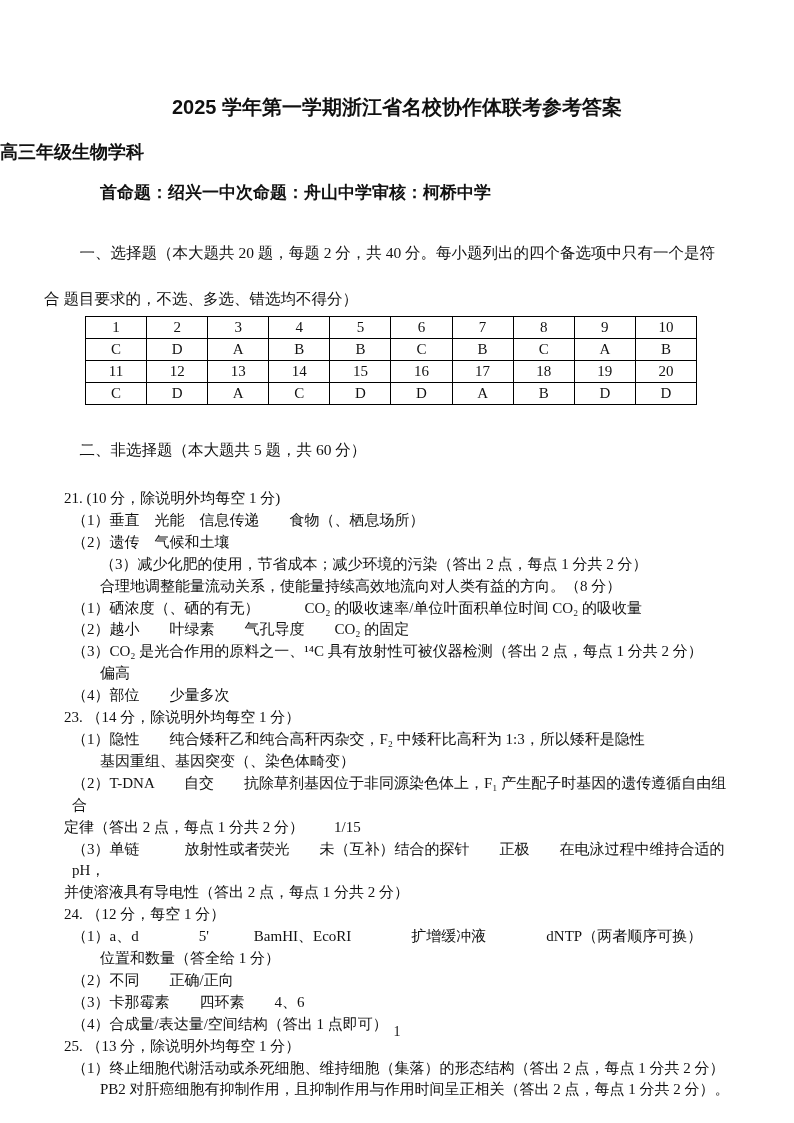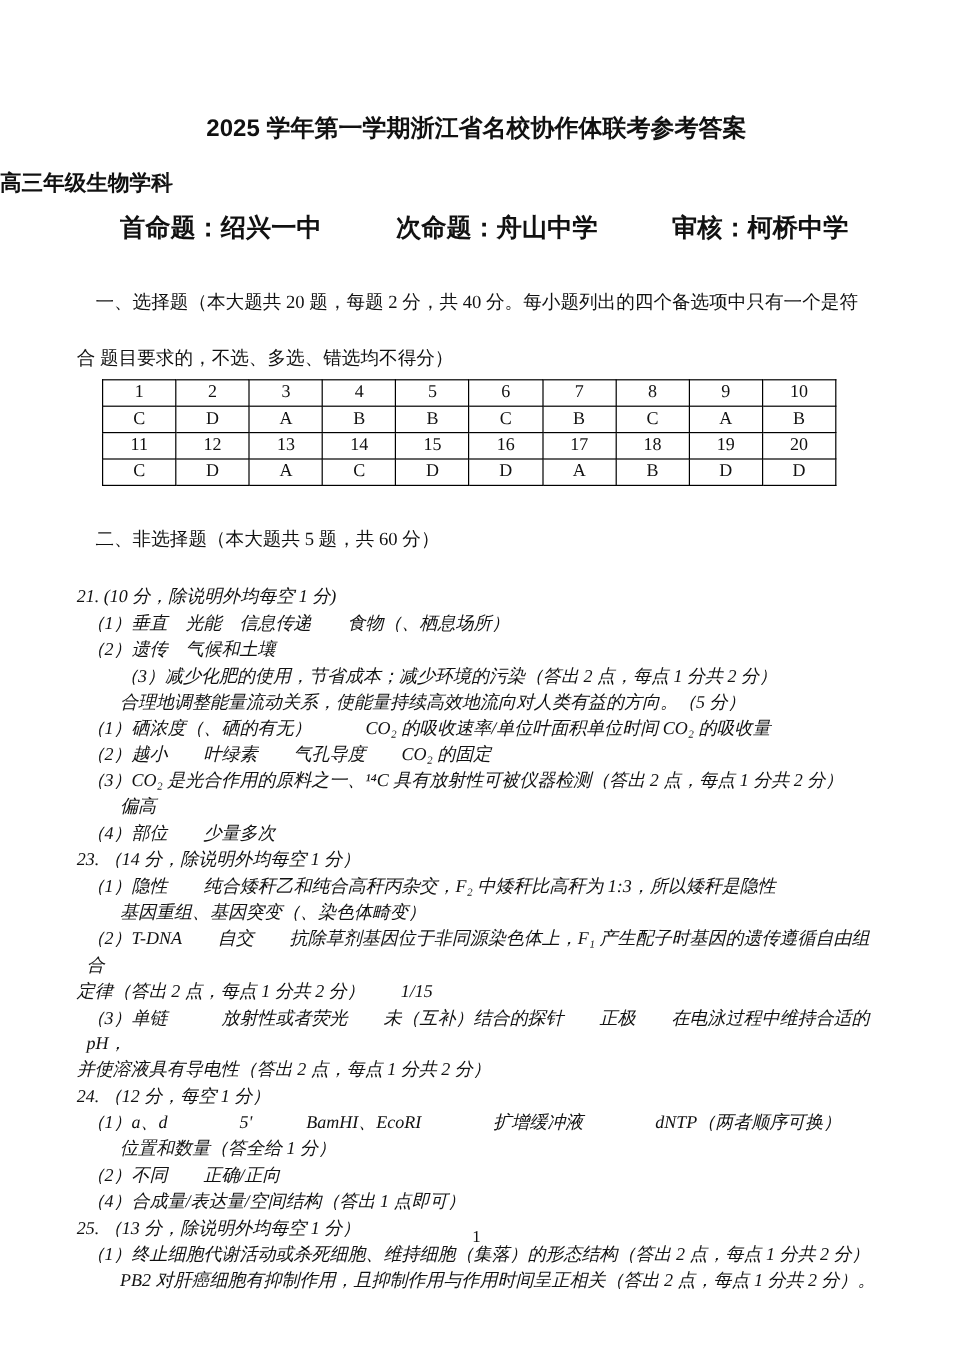--- a/index.html
+++ b/index.html
@@ -30,37 +30,36 @@
     font-family: "Liberation Sans", "DejaVu Sans", sans-serif;
     font-weight: bold;
     font-size: 18px;
     line-height: 24px;
     white-space: pre-wrap;
   }
   .committee {
     margin-top: 18px;
     padding-left: 100px;
     display: flex;
-    gap: 62px;
-    font-family: Liberation Mono, monospace;
+    font-family: Liberation Serif, serif;
     font-weight: bold;
-    font-size: 21px;
+    font-size: 17px;
     line-height: 22px;
     white-space: pre-wrap;
   }
   .sec-heading {
     margin-top: 14px;
     padding: 0 60px 0 64px;
     font-size: 15.5px;
     line-height: 23px;
     white-space: pre-wrap;
   }
   .sec-heading .bold { font-weight: normal; }
   .sec-heading-line2 {
-    padding: 0 60px 0 64px;
+    padding: 0 60px 0 44px;
     font-size: 15.5px;
     line-height: 23px;
     white-space: pre-wrap;
   }
   table.answers {
     margin: 6px 0 0 85px;
     border-collapse: collapse;
     table-layout: fixed;
     width: 612px;
     font-size: 15px;
@@ -70,21 +69,20 @@
     height: 21px;
     text-align: center;
     vertical-align: middle;
     padding: 0;
   }
   .sec2-heading { margin-top: 10px; }
   .answer-lines {
     margin-top: 4px;
     padding: 0 56px 0 64px;
     font-size: 15px;
-    font-style: italic;
   }
   .line {
     line-height: 21.9px;
     white-space: pre-wrap;
   }
   .indent0 { padding-left: 0; }
   .indent1 { padding-left: 8px; }
   .indent2 { padding-left: 36px; }
   .footer {
     position: absolute;
@@ -170,37 +168,38 @@
 
   <div class="sec-heading sec2-heading">
     <span class="bold">二、非选择题</span><span>（本大题共 5 题，共 60 分）</span>
   </div>
 
   <div class="answer-lines">
       <div class="line indent0">21. (10 分，除说明外均每空 1 分)</div>
       <div class="line indent1">（1）垂直　光能　信息传递　　食物（、栖息场所）</div>
       <div class="line indent1">（2）遗传　气候和土壤</div>
       <div class="line indent2">（3）减少化肥的使用，节省成本；减少环境的污染（答出 2 点，每点 1 分共 2 分）</div>
-      <div class="line indent2">合理地调整能量流动关系，使能量持续高效地流向对人类有益的方向。（5 分）</div>
+      <div class="line indent2">合理地调整能量流动关系，使能量持续高效地流向对人类有益的方向。（8 分）</div>
       <div class="line indent1">（1）硒浓度（、硒的有无）　　　CO₂ 的吸收速率/单位叶面积单位时间 CO₂ 的吸收量</div>
       <div class="line indent1">（2）越小　　叶绿素　　气孔导度　　CO₂ 的固定</div>
       <div class="line indent1">（3）CO₂ 是光合作用的原料之一、¹⁴C 具有放射性可被仪器检测（答出 2 点，每点 1 分共 2 分）</div>
       <div class="line indent2">偏高</div>
       <div class="line indent1">（4）部位　　少量多次</div>
       <div class="line indent0">23. （14 分，除说明外均每空 1 分）</div>
       <div class="line indent1">（1）隐性　　纯合矮秆乙和纯合高秆丙杂交，F₂ 中矮秆比高秆为 1:3，所以矮秆是隐性</div>
       <div class="line indent2">基因重组、基因突变（、染色体畸变）</div>
       <div class="line indent1">（2）T-DNA　　自交　　抗除草剂基因位于非同源染色体上，F₁ 产生配子时基因的遗传遵循自由组合</div>
       <div class="line indent0">定律（答出 2 点，每点 1 分共 2 分）　　1/15</div>
       <div class="line indent1">（3）单链　　　放射性或者荧光　　未（互补）结合的探针　　正极　　在电泳过程中维持合适的 pH，</div>
       <div class="line indent0">并使溶液具有导电性（答出 2 点，每点 1 分共 2 分）</div>
       <div class="line indent0">24. （12 分，每空 1 分）</div>
       <div class="line indent1">（1）a、d　　　　5'　　　BamHI、EcoRI　　　　扩增缓冲液　　　　dNTP（两者顺序可换）</div>
       <div class="line indent2">位置和数量（答全给 1 分）</div>
       <div class="line indent1">（2）不同　　正确/正向</div>
+      <div class="line indent1">（3）卡那霉素　　四环素　　4、6</div>
       <div class="line indent1">（4）合成量/表达量/空间结构（答出 1 点即可）</div>
       <div class="line indent0">25. （13 分，除说明外均每空 1 分）</div>
       <div class="line indent1">（1）终止细胞代谢活动或杀死细胞、维持细胞（集落）的形态结构（答出 2 点，每点 1 分共 2 分）</div>
       <div class="line indent2">PB2 对肝癌细胞有抑制作用，且抑制作用与作用时间呈正相关（答出 2 点，每点 1 分共 2 分）。</div>
     </div>
 
   <div class="footer">1</div>
 
 </div>
 

